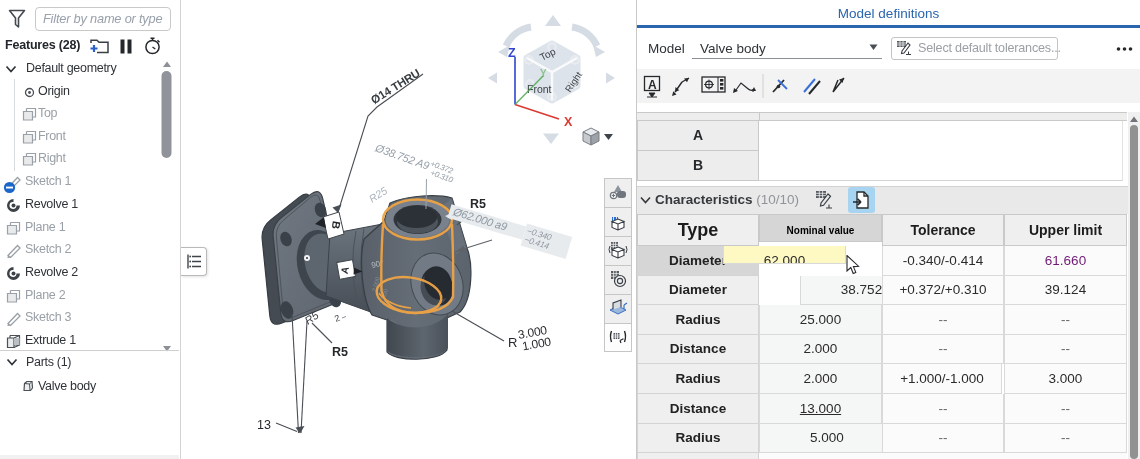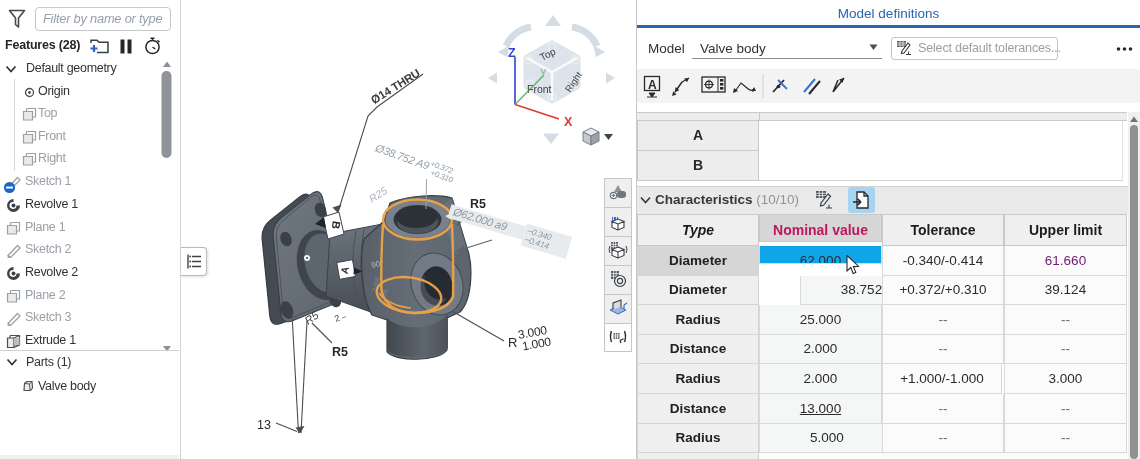--- a/index.html
+++ b/index.html
@@ -396,26 +396,26 @@
     <path d="M5.3 2 v7 M8.6 2 v7 M2 4.3 h10 M2 6.6 h10" stroke="#fff" stroke-width="0.7"></path>
  <path d="M14 5 L7 14 L6.5 17 L9.5 16.3 L16.5 7.3 Z" fill="none" stroke="#3a3f45" stroke-width="1.2"></path>
  <path d="M12 19 h6 M15 15.5 v4" stroke="#3a3f45" stroke-width="1.1"></path>
 </svg>
 <div class="abs" style="left:848px;top:187px;width:27px;height:26px;background:#a7d4f0;border-radius:3px;"></div>
 <svg class="abs" style="left:852px;top:190px" width="19" height="20" viewBox="0 0 19 20">
  <path d="M5 2 H12 L16 6 V18 H5 Z" fill="#fdfdfd" stroke="#26292c" stroke-width="1.3"></path>
  <path d="M12 2 V6 H16" fill="none" stroke="#26292c" stroke-width="1.3"></path>
  <path d="M1 12 H9 M9 12 L5.5 8.8 M9 12 L5.5 15.2" stroke="#26292c" stroke-width="1.6" fill="none"></path>
 </svg>
-<div class="cell" style="left:637px;top:214px;width:122px;height:32px;background:#efefef;border:1px solid #c9c9c9;font-weight:bold;font-size:14px;color:#1c1c1c;line-height:31px;font-style:italic;">Type</div>
-<div class="cell" style="left:759px;top:214px;width:123px;height:28px;background:#d6d6d6;border:1px solid #c9c9c9;font-weight:bold;font-size:14px;color:#be185d;line-height:31px;">Nominal value</div>
+<div class="cell" style="left:637px;top:214px;width:122px;height:32px;background:#efefef;border:1px solid #c9c9c9;font-weight:bold;font-size:18px;color:#1c1c1c;line-height:31px;">Type</div>
+<div class="cell" style="left:759px;top:214px;width:123px;height:28px;background:#d6d6d6;border:1px solid #c9c9c9;font-weight:bold;font-size:10px;color:#000000;line-height:31px;">Nominal value</div>
 <div class="cell" style="left:882px;top:214px;width:122px;height:32px;background:#efefef;border:1px solid #c9c9c9;font-weight:bold;font-size:14px;color:#1c1c1c;line-height:31px;">Tolerance</div>
 <div class="cell" style="left:1004px;top:214px;width:123px;height:32px;background:#efefef;border:1px solid #c9c9c9;font-weight:bold;font-size:14px;color:#1c1c1c;line-height:31px;">Upper limit</div>
 <div class="cell" style="left:637px;top:246px;width:122px;height:30px;background:#d6d6d6;border:1px solid #d4d4d4;border-top:none;font-weight:bold;line-height:29px;color:#222;">Diameter</div>
-<div class="cell" style="left:759px;top:246px;width:123px;height:18px;background:#0ea5e9;border:1px solid #d9d9d9;border-top:none;line-height:29px;">62.000</div>
+<div class="cell" style="left:723px;top:246px;width:123px;height:18px;background:#fef9c3;border:1px solid #d9d9d9;border-top:none;line-height:29px;">62.000</div>
 <div class="cell" style="left:882px;top:246px;width:122px;height:30px;background:#fbfbfb;border:1px solid #d9d9d9;border-top:none;line-height:29px;color:#2b2b2b;">-0.340/-0.414</div>
 <div class="cell" style="left:1004px;top:246px;width:123px;height:30px;background:#fbfbfb;border:1px solid #d9d9d9;border-top:none;line-height:29px;color:#701a75;">61.660</div>
 <div class="cell" style="left:637px;top:276px;width:122px;height:29px;background:#efefef;border:1px solid #d4d4d4;border-top:none;font-weight:bold;line-height:28px;color:#222;">Diameter</div>
 <div class="cell" style="left:800px;top:276px;width:123px;height:29px;background:#f5f6f6;border:1px solid #d9d9d9;border-top:none;line-height:28px;">38.752</div>
 <div class="cell" style="left:882px;top:276px;width:122px;height:29px;background:#fbfbfb;border:1px solid #d9d9d9;border-top:none;line-height:28px;color:#2b2b2b;">+0.372/+0.310</div>
 <div class="cell" style="left:1004px;top:276px;width:123px;height:29px;background:#fbfbfb;border:1px solid #d9d9d9;border-top:none;line-height:28px;color:#2b2b2b;">39.124</div>
 <div class="cell" style="left:637px;top:305px;width:122px;height:30px;background:#efefef;border:1px solid #d4d4d4;border-top:none;font-weight:bold;line-height:29px;color:#222;">Radius</div>
 <div class="cell" style="left:759px;top:305px;width:123px;height:30px;background:#f5f6f6;border:1px solid #d9d9d9;border-top:none;line-height:29px;">25.000</div>
 <div class="cell" style="left:882px;top:305px;width:122px;height:30px;background:#fbfbfb;border:1px solid #d9d9d9;border-top:none;line-height:29px;color:#666;">--</div>
 <div class="cell" style="left:1004px;top:305px;width:123px;height:30px;background:#fbfbfb;border:1px solid #d9d9d9;border-top:none;line-height:29px;color:#666;">--</div>

